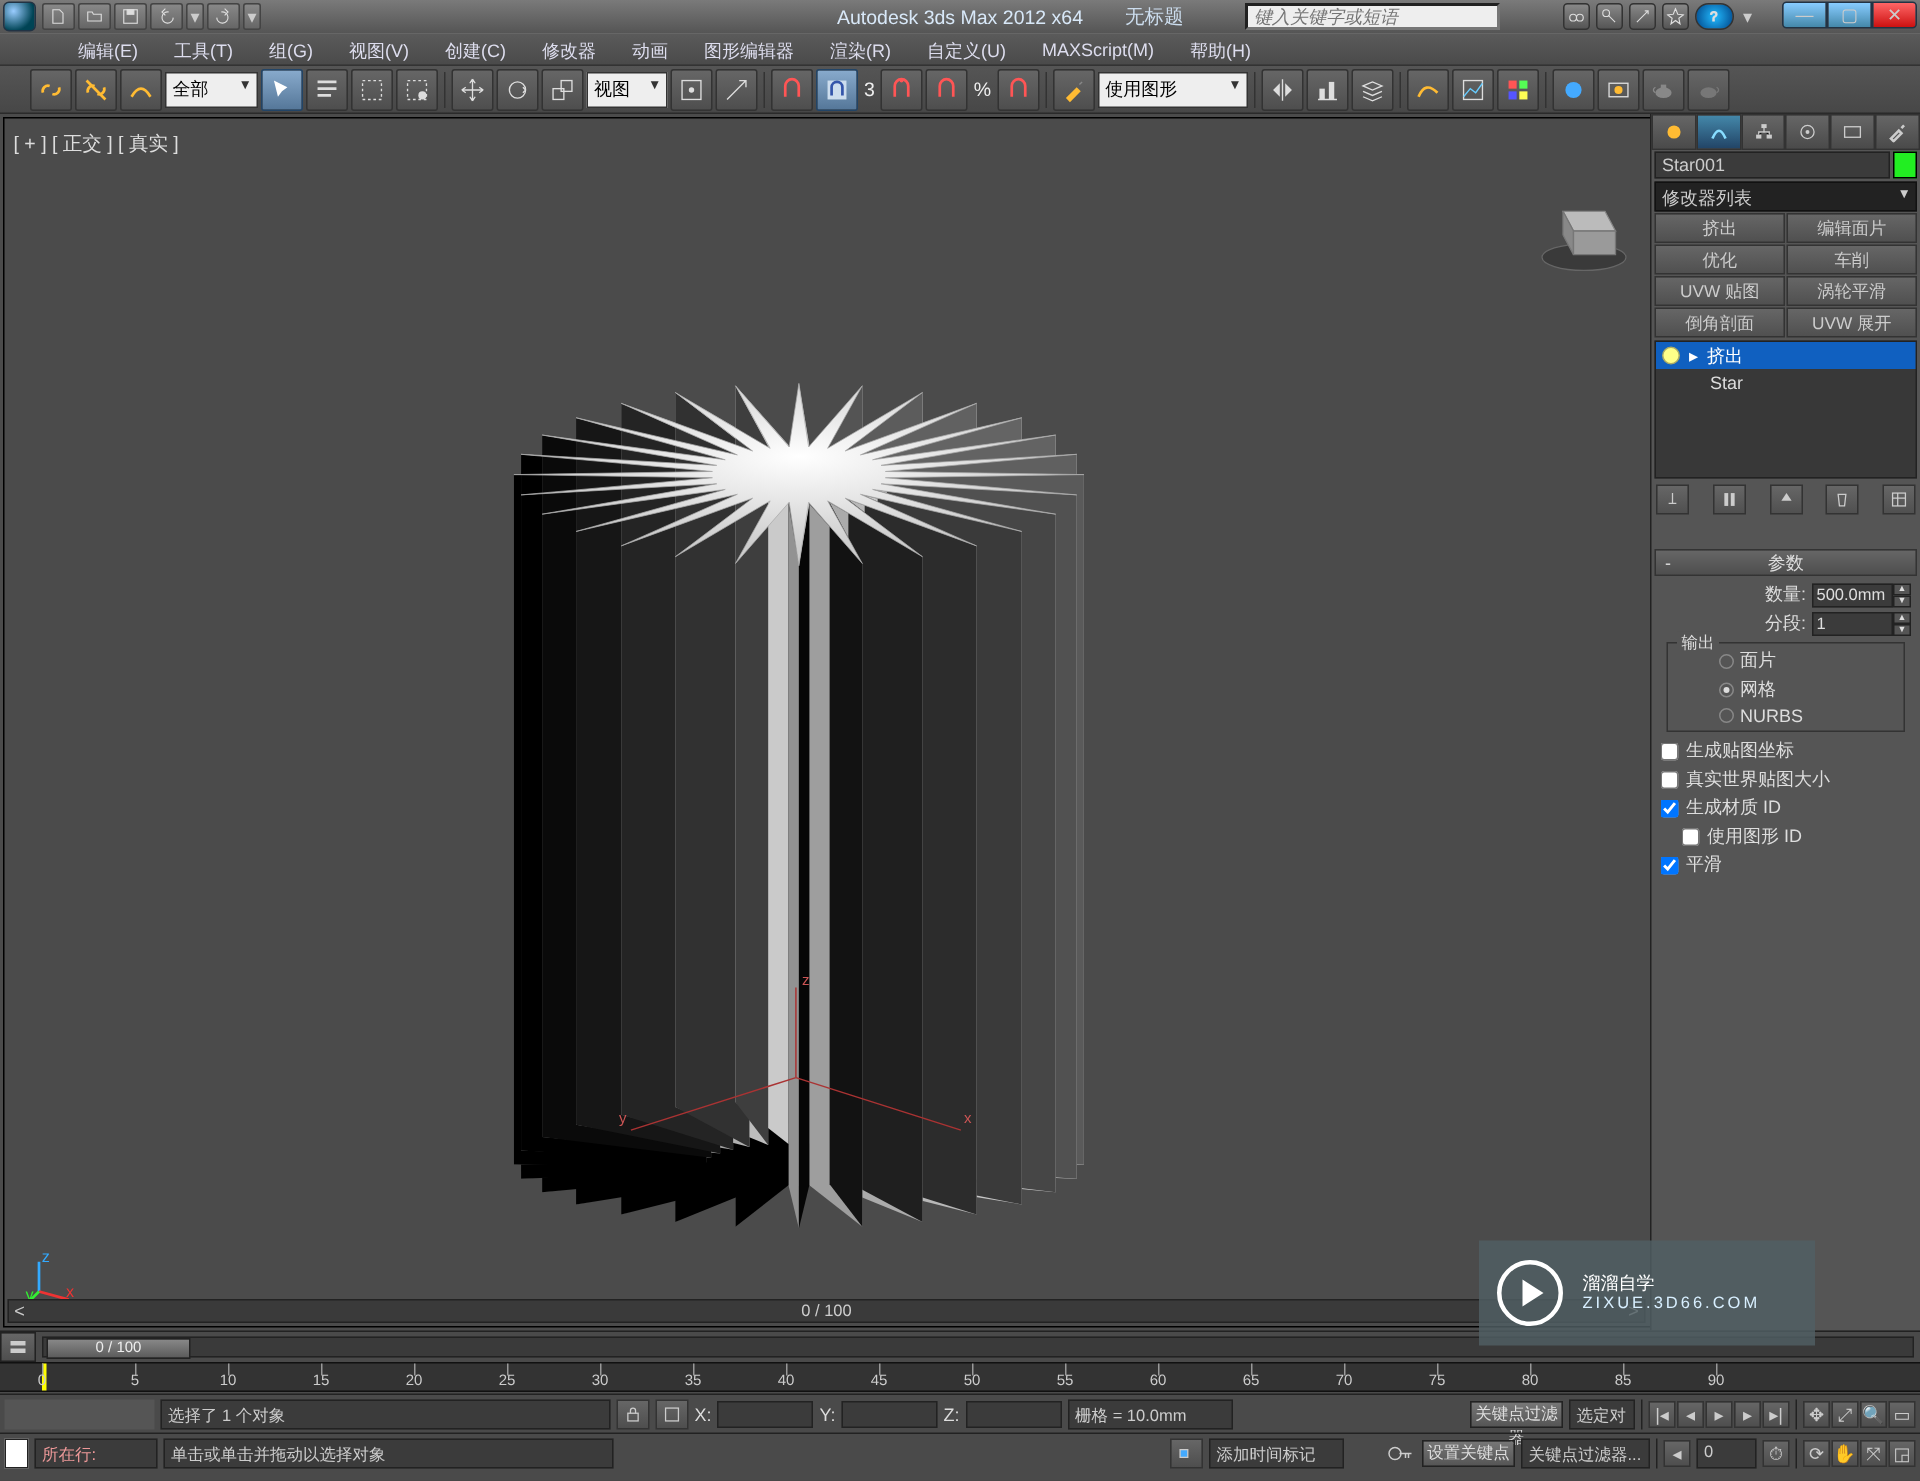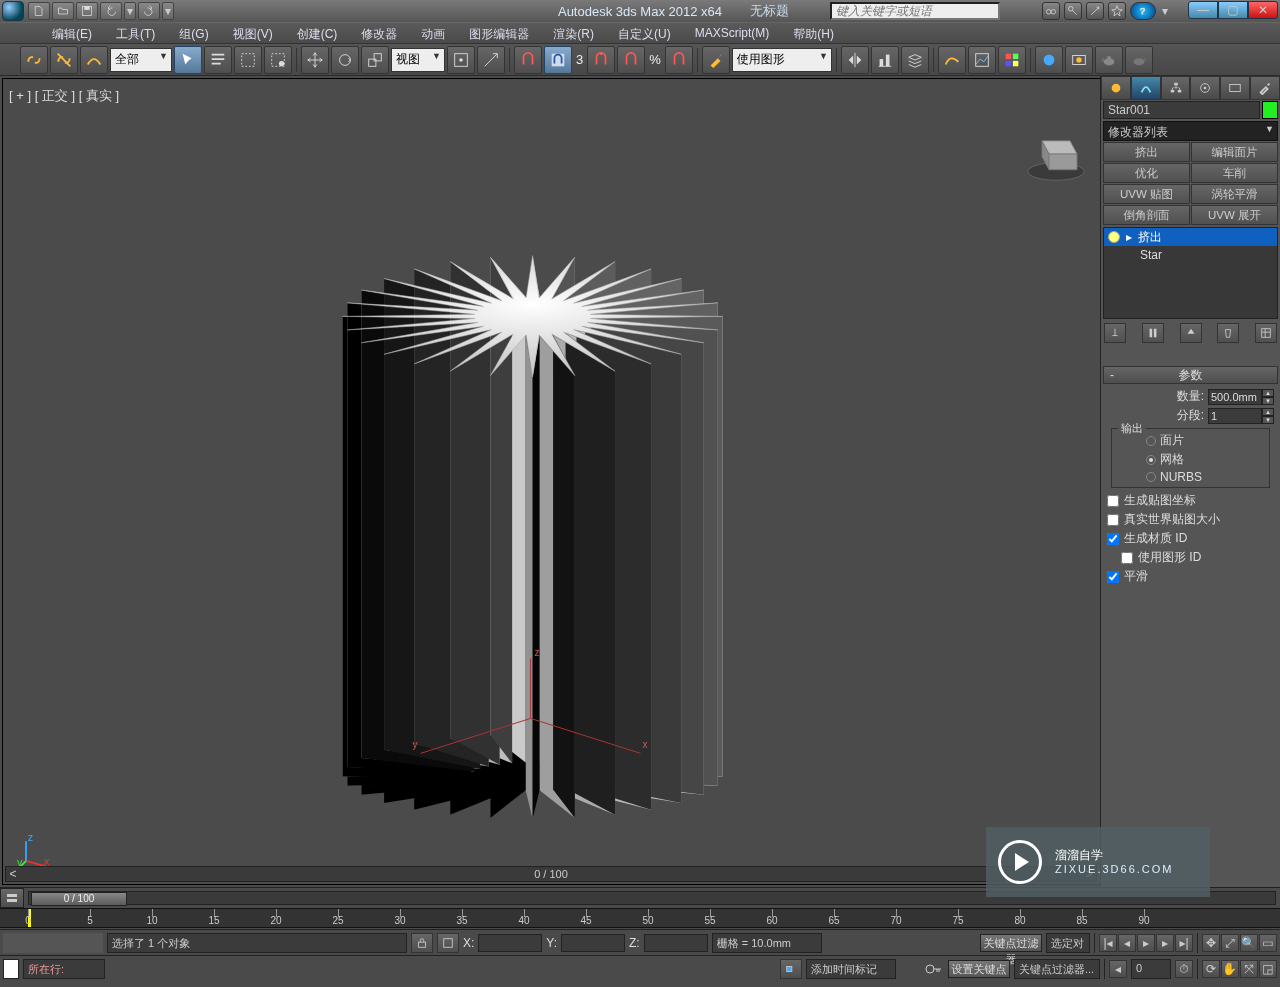--- a/index.html
+++ b/index.html
@@ -738,20 +738,21 @@
     <div class="mini-btns">
       <div class="m">✥</div>
         <div class="m">⤢</div>
       <div class="m">🔍</div>
         <div class="m">▭</div>
     </div>
   </div>
   <div class="sb2">
     <div class="sb-box" style="width:16px;background:#fff"></div>
     <div class="sb-box" style="width:82px;color:#e99">所在行:</div>
+    <div class="sb-box sb-wide">单击或单击并拖动以选择对象</div>
     <div class="sp"></div>
     <div class="sb-btn">
         <svg viewBox="0 0 14 14">
           <rect x="2" y="4" width="6" height="6" fill="#4af"></rect>
         </svg>
       </div>
     <div class="sb-box" style="width:90px">添加时间标记</div>
     <div style="width:20px"></div>
     <svg width="20" height="14">
         <circle cx="6" cy="7" r="4" fill="none" stroke="#ccc"></circle>

